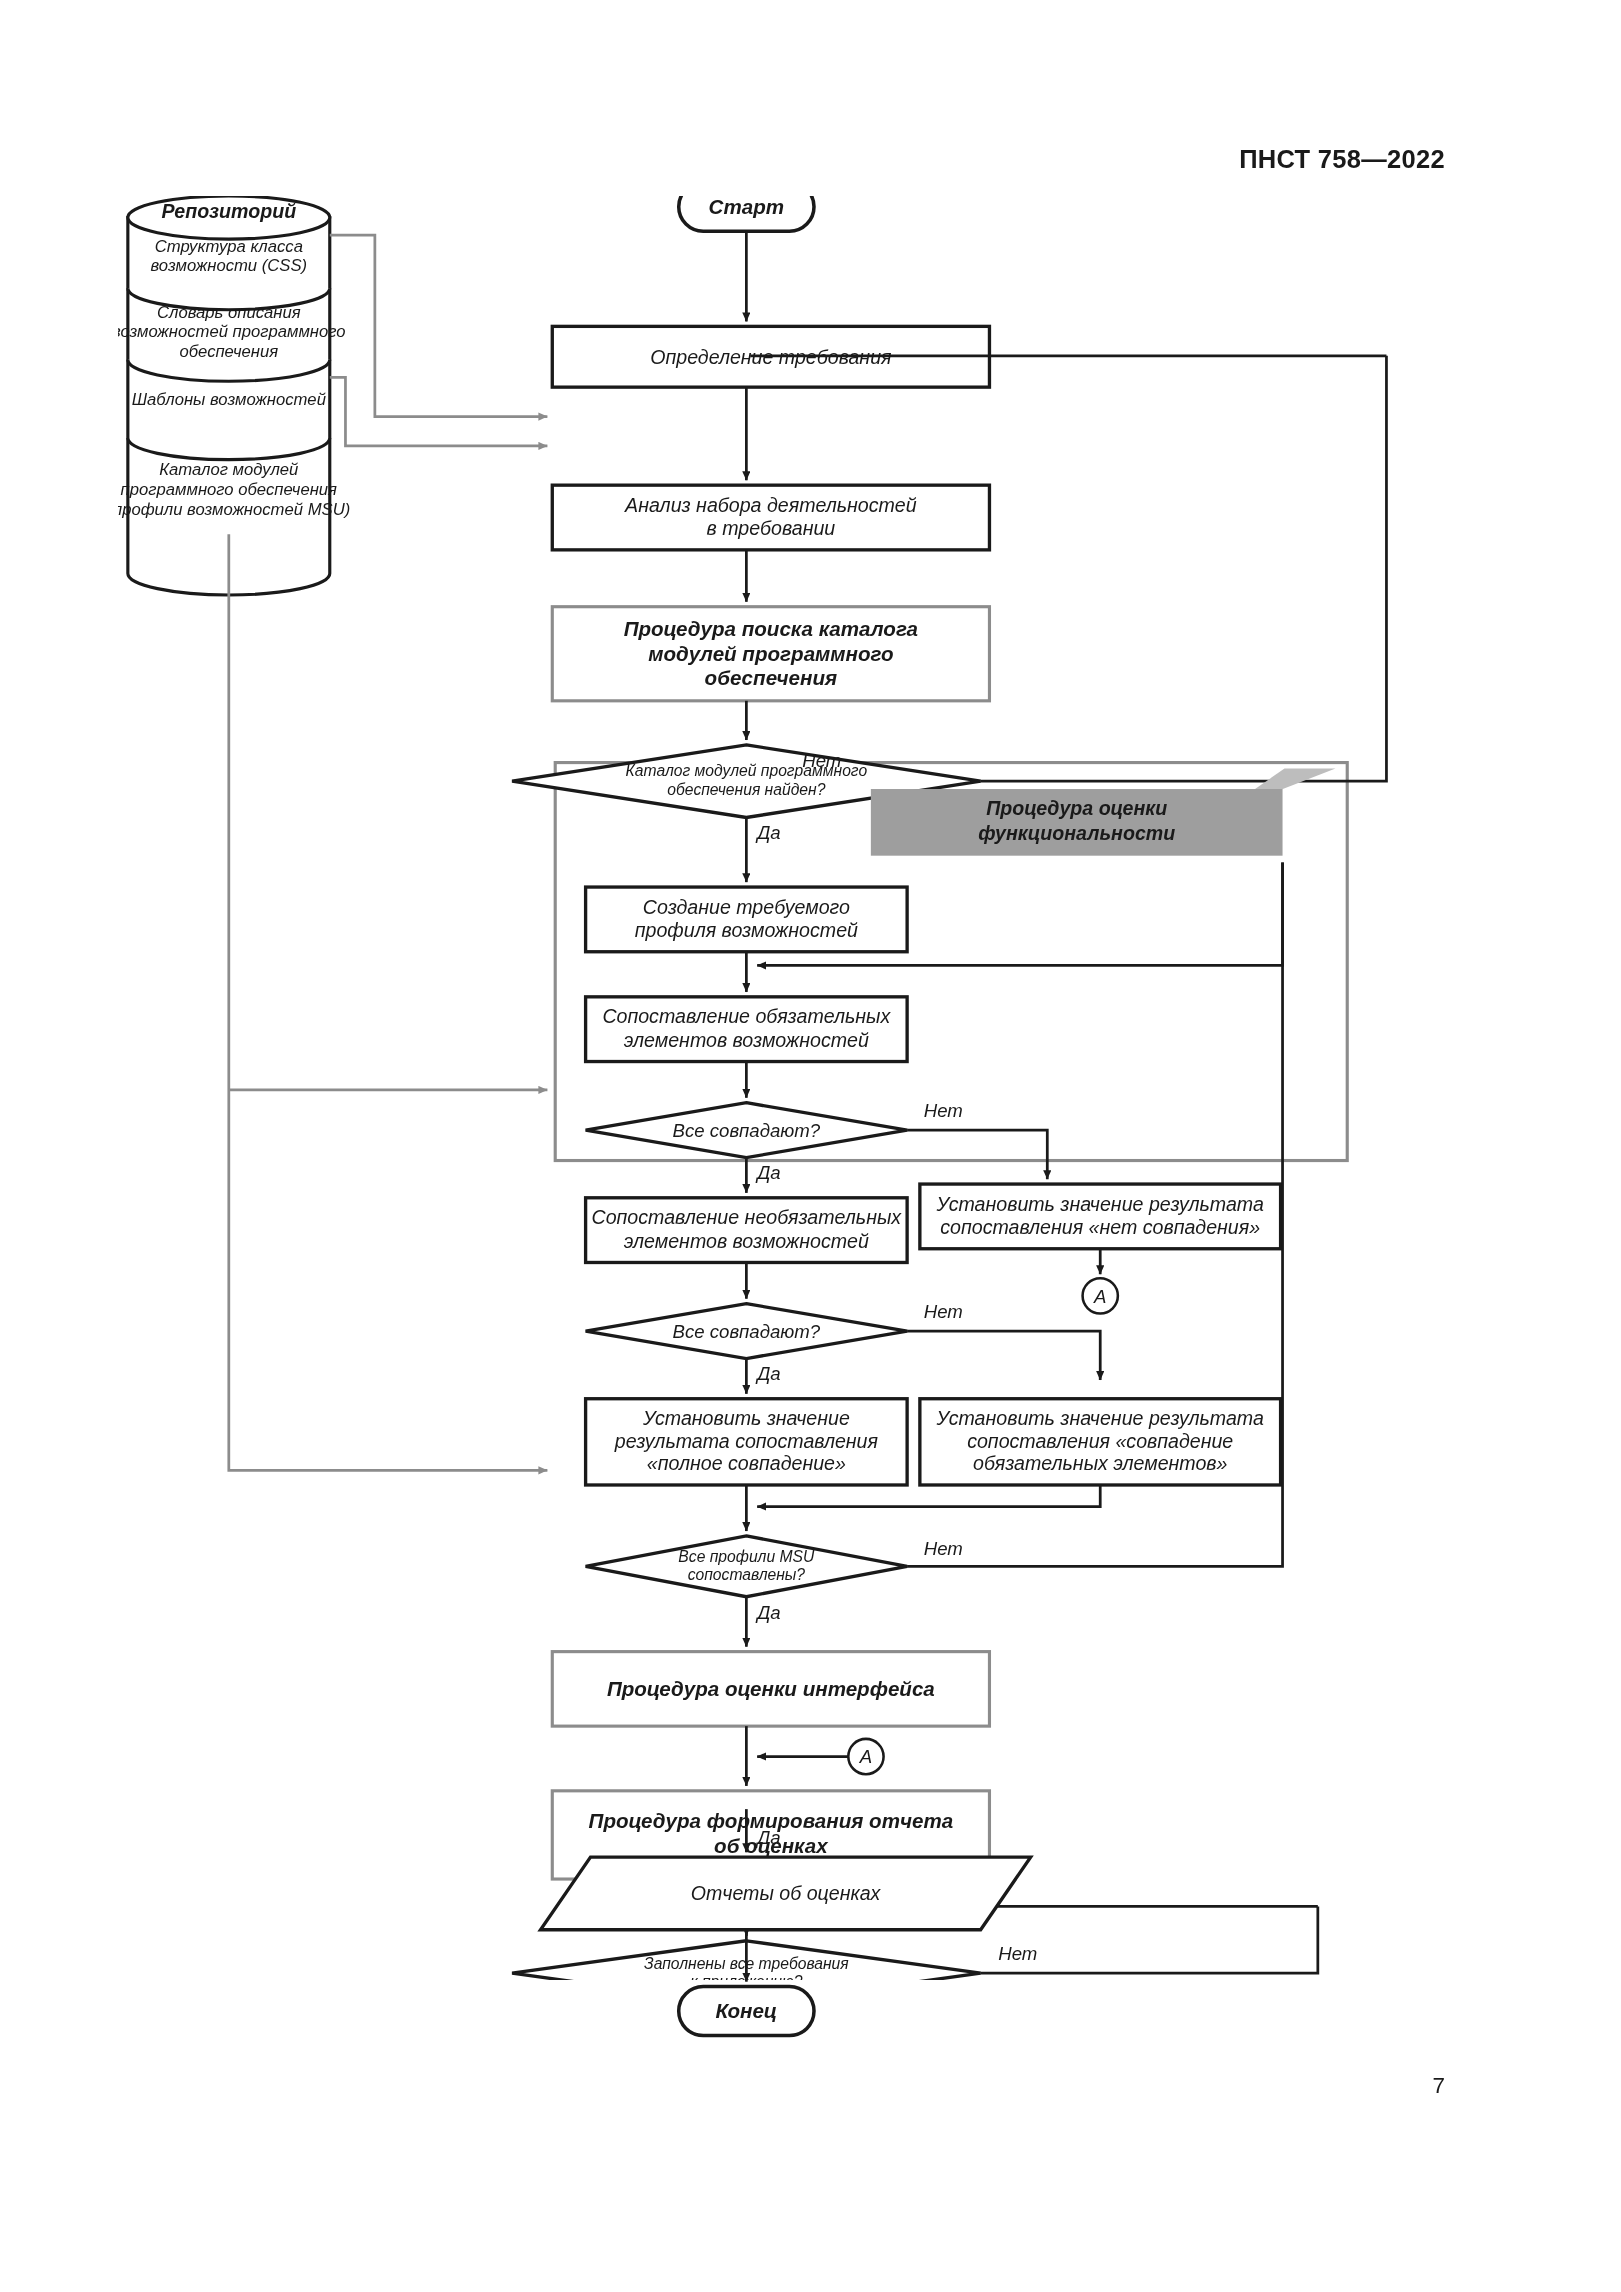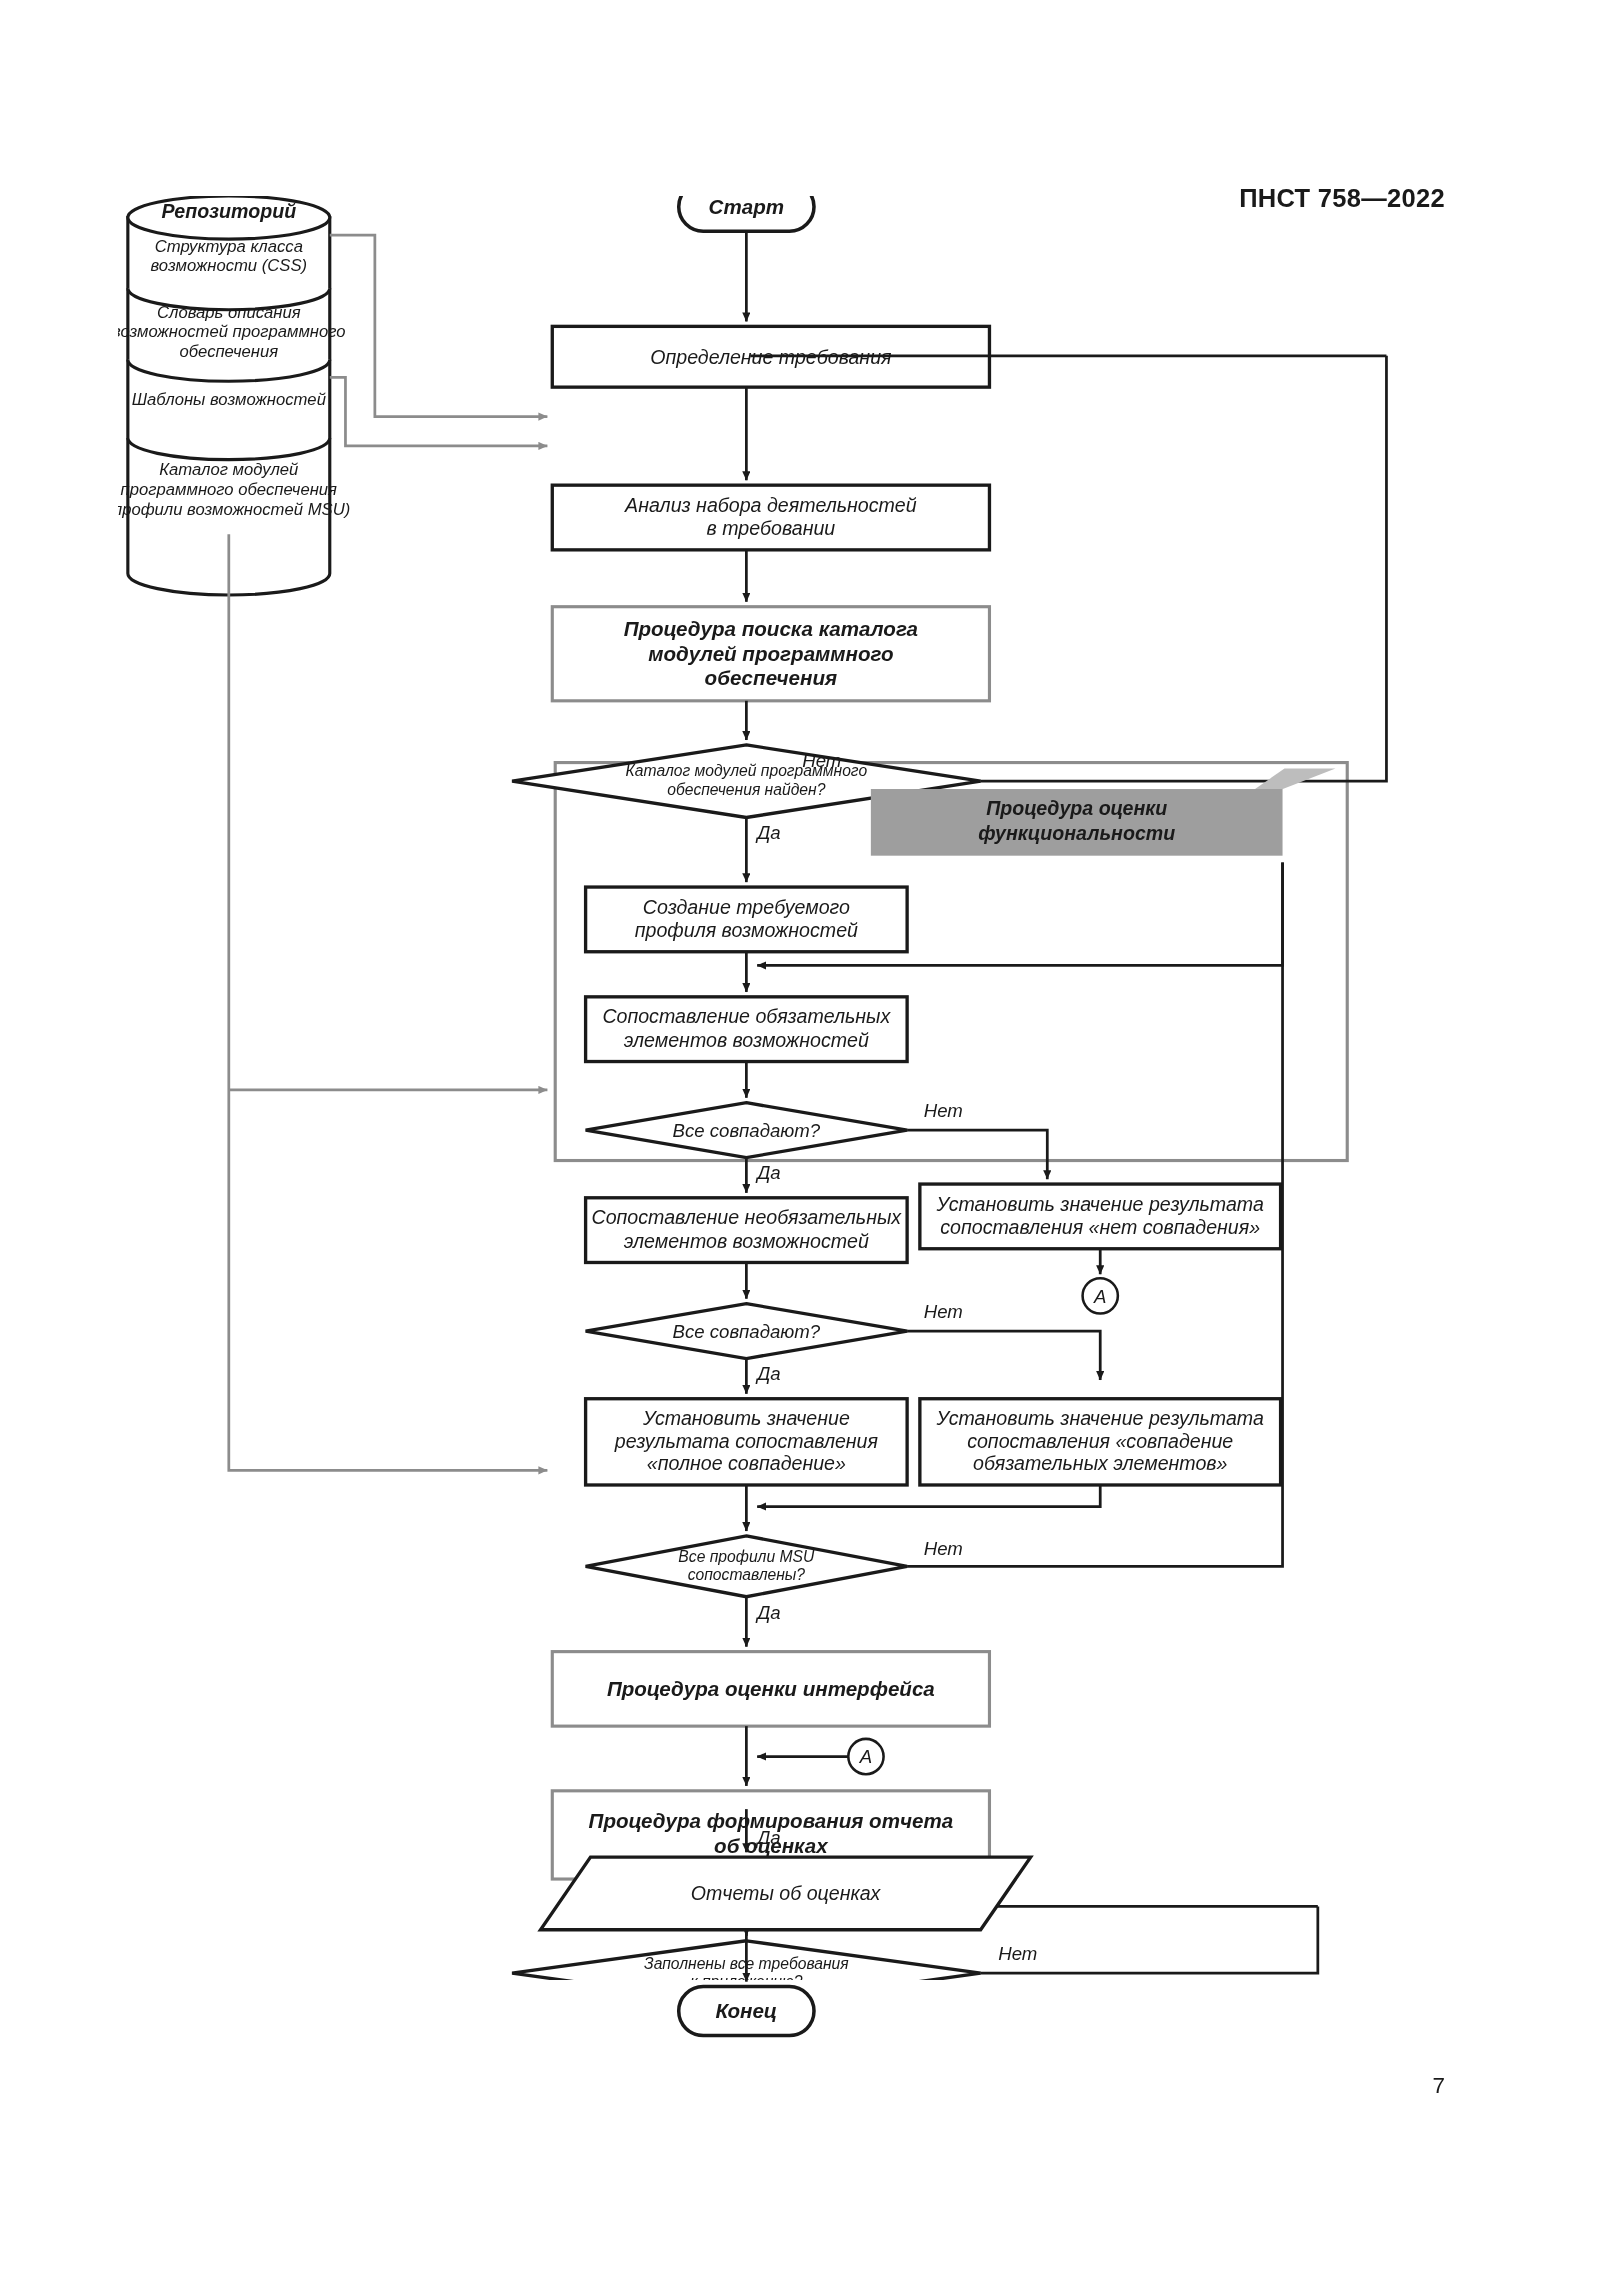--- a/index.html
+++ b/index.html
@@ -24,21 +24,20 @@
   }
   .header-std {
     position: absolute;
     top: 145px;
     right: 176px;
     font-size: 25.5px;
     font-weight: bold;
     letter-spacing: 0.3px;
     color: #1a1a1a;
     white-space: nowrap;
-    margin-top: 39px;
   }
   .figure-caption {
     position: absolute;
     top: 2000px;
     left: 0;
     width: 1621px;
     text-align: center;
     font-size: 22.5px;
     color: #1a1a1a;
   }

